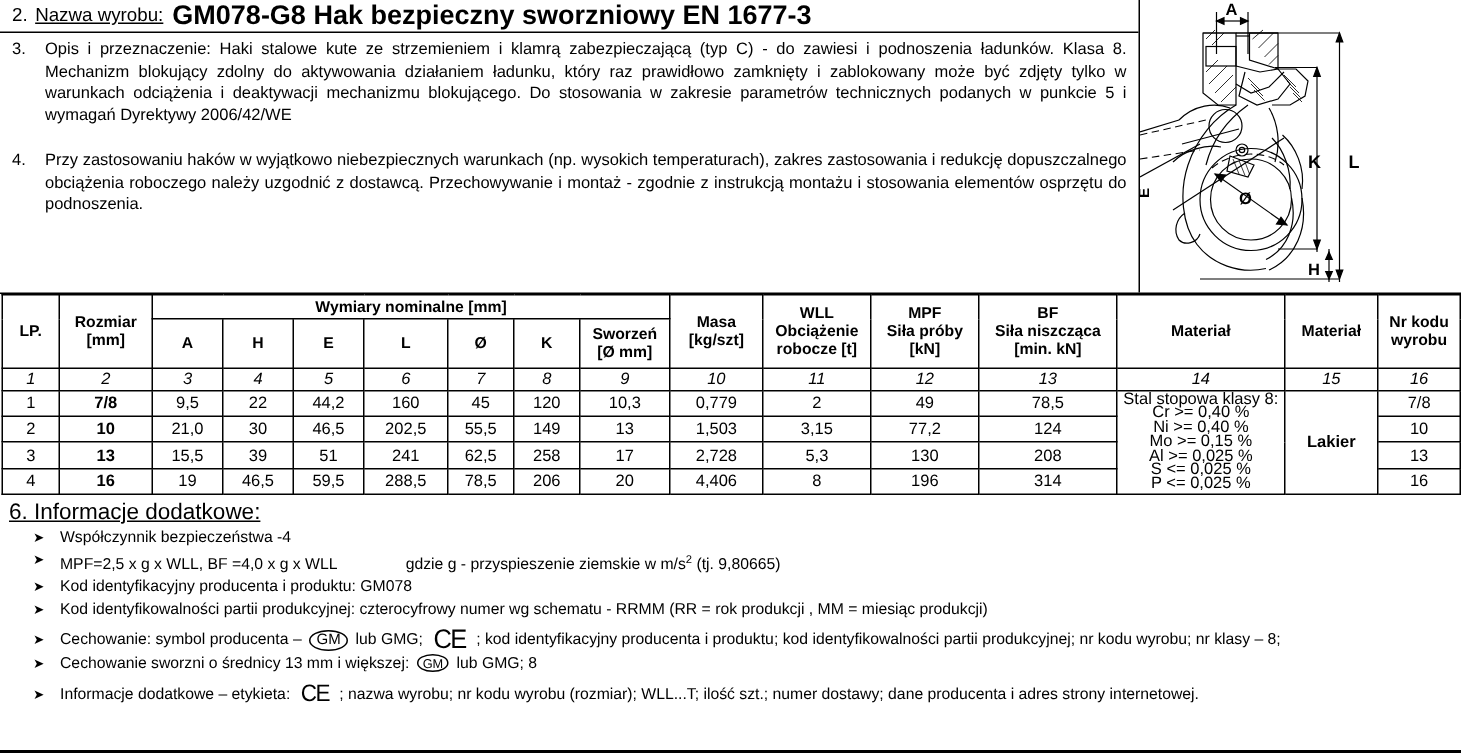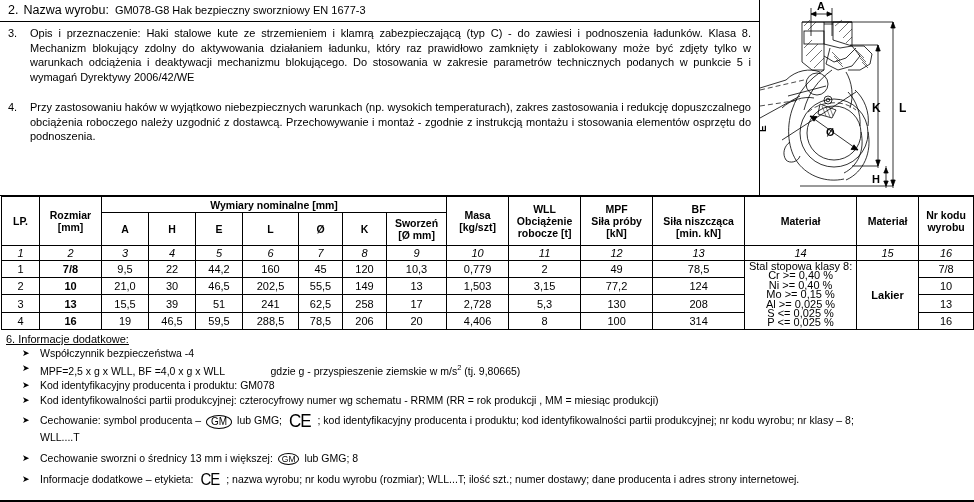--- a/index.html
+++ b/index.html
@@ -48,24 +48,25 @@
     box-sizing: border-box;
     height: 22px;
   }
   .row-title .num {
     font-size: 12.5px;
     margin-right: 5px;
   }
   .row-title .lbl {
     font-size: 12.5px;
     margin-right: 6px;
+    text-decoration: underline;
   }
   .row-title .val {
-    font-size: 11px;
-    font-weight: normal;
+    font-size: 18px;
+    font-weight: bold;
   }
 
   .clause {
     display: flex;
     padding: 4px 8px 4px 8px;
     box-sizing: border-box;
   }
   .clause .cnum {
     width: 22px;
     flex: 0 0 22px;
@@ -136,21 +137,21 @@
     white-space: pre-line;
   }
   .coat-cell { font-size: 11px; font-weight: bold; }
 
   
   .sec6 {
     padding: 3px 0 0 6px;
     box-sizing: border-box;
   }
   .sec6-title {
-    font-size: 11px;
+    font-size: 15px;
     text-decoration: underline;
     margin-bottom: 1px;
   }
   .bullet-line {
     display: flex;
     align-items: flex-start;
     font-size: 10.5px;
     line-height: 14px;
     padding-left: 16px;
     margin-bottom: 1px;
@@ -490,21 +491,21 @@
         <td class="size">16</td>
         <td>19</td>
         <td>46,5</td>
         <td>59,5</td>
         <td>288,5</td>
         <td>78,5</td>
         <td>206</td>
         <td>20</td>
         <td>4,406</td>
         <td>8</td>
-        <td>100</td>
+        <td>196</td>
         <td>314</td>
         <td>16</td>
       </tr>
     </tbody>
   </table>
 
   <div class="sec6">
     <div class="sec6-title">6. Informacje dodatkowe:</div>
 
     <div class="bullet-line">
@@ -535,21 +536,20 @@
     <div class="bullet-line">
       <span class="arw">➤</span>
       <span class="btxt">
         <span>Cechowanie:  symbol producenta –</span>
         <span class="gm-mark big">GM</span>
         <span>lub GMG;</span>
         <span class="ce-mark">CE</span>
         <span>; kod identyfikacyjny producenta i produktu; kod identyfikowalności partii produkcyjnej; nr kodu wyrobu; nr klasy – 8;</span>
       </span>
     </div>
-    <div class="indent-cont gap2">WLL....T</div>
 
     <div class="bullet-line gap2">
       <span class="arw">➤</span>
       <span class="btxt">
         <span>Cechowanie sworzni o średnicy 13 mm i większej:</span>
         <span class="gm-mark">GM</span>
         <span>lub GMG; 8</span>
       </span>
     </div>
 

